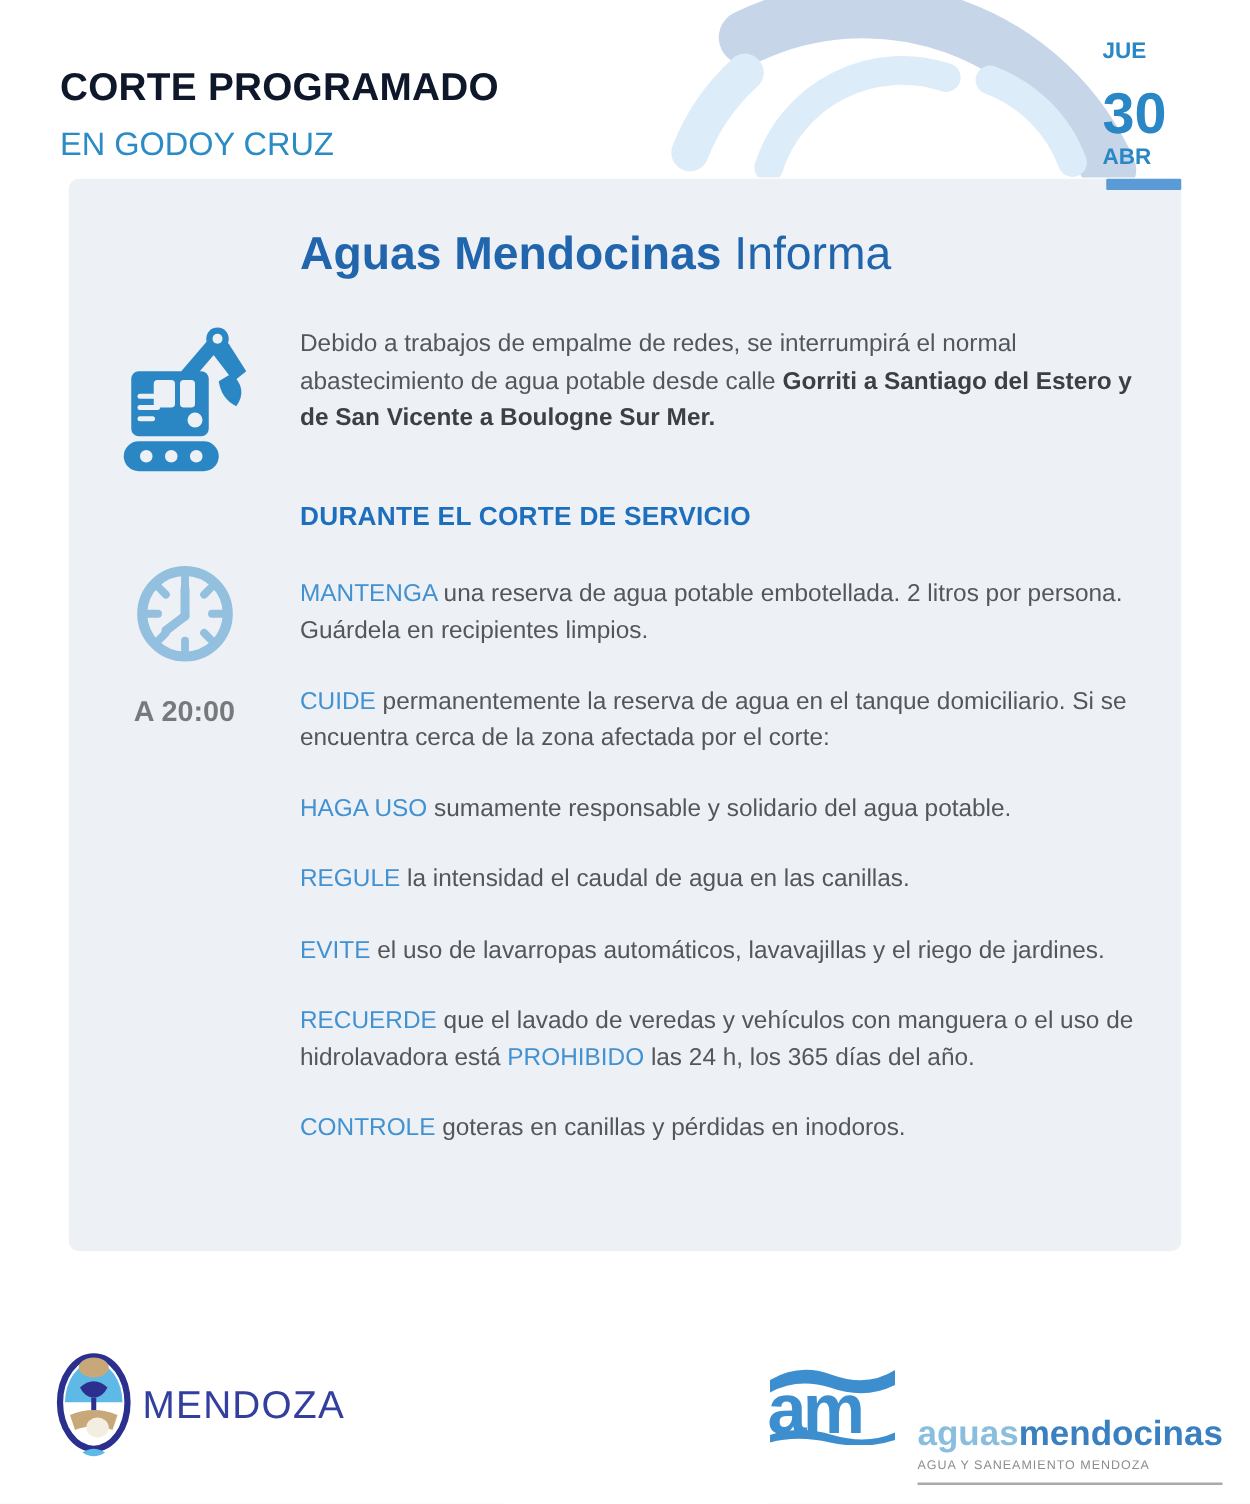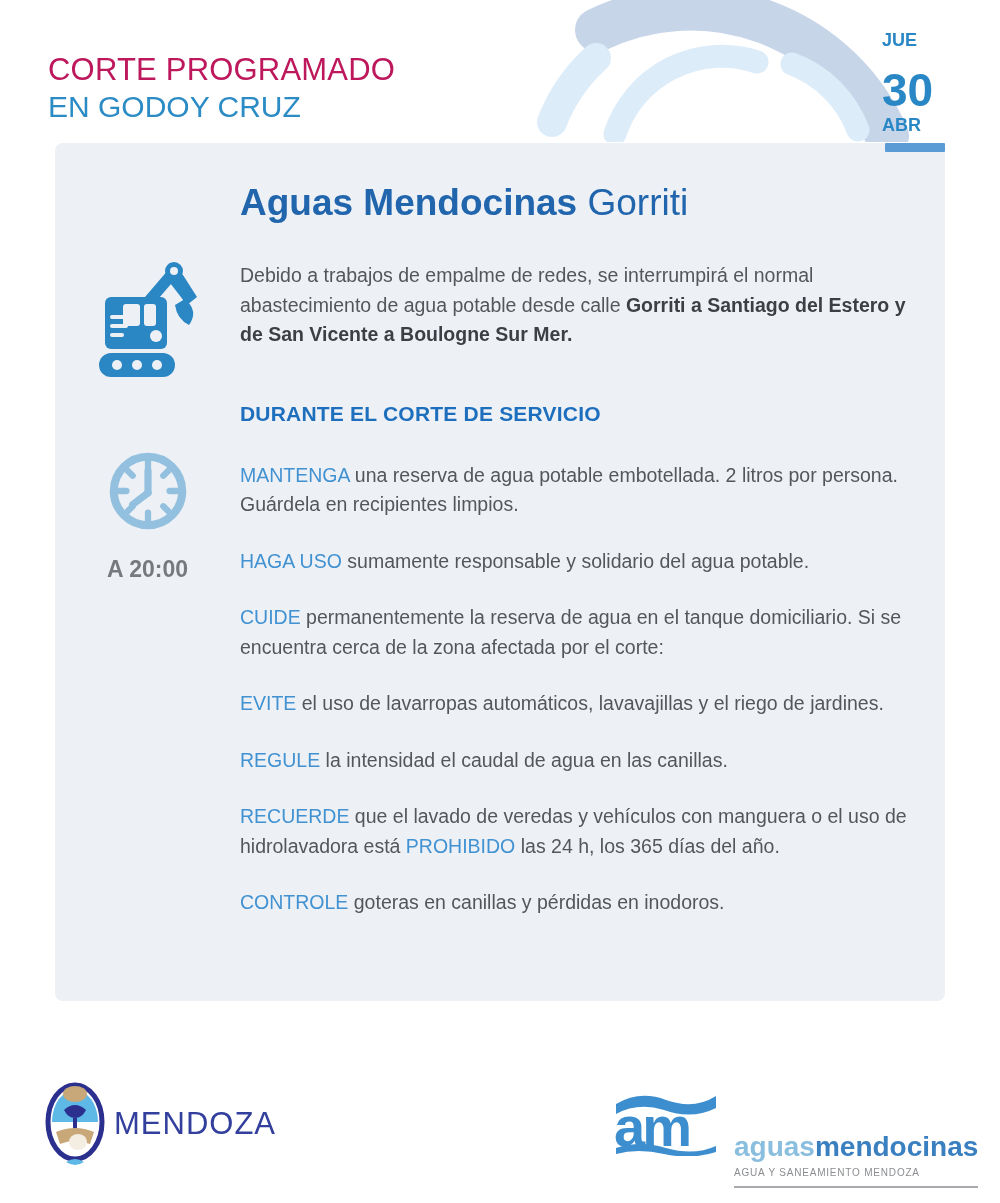--- a/index.html
+++ b/index.html
@@ -2,22 +2,22 @@
 <html lang="es"><head>
 <meta charset="utf-8">
 <style>
   html,body{margin:0;padding:0;}
   body{
     width:1000px;height:1203px;position:relative;background:#ffffff;
     font-family:"Liberation Sans", sans-serif;overflow:hidden;
   }
   
   .header-left{position:absolute;left:48px;top:52px;z-index:3;}
-  .header-left .l1{font-size:31px;font-weight:normal;color:#be185d;letter-spacing:0.2px;}
-  .header-left .l2{font-size:30px;font-weight:normal;color:#2b8cc5;margin-top:2px;}
+  .header-left .l1{font-size:31px;font-weight:bold;color:#0f172a;letter-spacing:0.2px;}
+  .header-left .l2{font-size:26px;font-weight:normal;color:#2b8cc5;margin-top:12px;}
   .arcs{position:absolute;left:520px;top:0;width:480px;height:142px;z-index:1;}
   .date-badge{position:absolute;left:882px;top:30px;width:66px;text-align:left;z-index:3;}
   .date-badge .dow{font-size:18px;font-weight:bold;color:#2a87c5;}
   .date-badge .dom{font-size:46px;font-weight:bold;color:#2a87c5;line-height:1.0;margin-top:16px;}
   .date-badge .mon{font-size:18px;font-weight:bold;color:#2a87c5;margin-top:2px;}
   .date-badge .bar{height:9px;width:60px;margin:7px auto 0 auto;background:#5b9bd5;border-radius:1px;}
   
   .card{position:absolute;left:55px;top:143px;width:890px;height:858px;background:#edf1f6;border-radius:8px;z-index:2;}
   .rail{position:absolute;left:0;top:0;width:185px;height:100%;}
   .rail .excavator{position:absolute;left:38px;top:110px;width:110px;height:138px;}
@@ -109,33 +109,33 @@
         <line x1="50" y1="52" x2="50" y2="28"></line>
         <line x1="50" y1="52" x2="33" y2="65"></line>
       </g>
     </svg>
     <div class="time-to">A 20:00</div>
   </div>
 
   <div class="content">
     <div class="card-title">
       <span class="tb">Aguas Mendocinas</span>
-      <span class="tr">Gorriti</span>
+      <span class="tr">Informa</span>
     </div>
 
     <p class="intro"><span>Debido a trabajos de empalme de redes, se  interrumpirá el normal abastecimiento de agua potable desde calle </span><span class="ib">Gorriti a Santiago del Estero y de San Vicente a Boulogne Sur Mer.</span></p>
 
     <div class="section-heading">DURANTE EL CORTE DE SERVICIO</div>
 
     <div id="tips">
         <p class="tip"><span class="kw">MANTENGA</span> una reserva de agua potable embotellada. 2 litros por persona. Guárdela en recipientes limpios.</p>
+        <p class="tip"><span class="kw">CUIDE</span> permanentemente la reserva de agua en el tanque domiciliario. Si se encuentra cerca de la zona afectada por el corte:</p>
         <p class="tip"><span class="kw">HAGA USO</span> sumamente responsable y solidario del agua potable.</p>
-        <p class="tip"><span class="kw">CUIDE</span> permanentemente la reserva de agua en el tanque domiciliario. Si se encuentra cerca de la zona afectada por el corte:</p>
+        <p class="tip"><span class="kw">REGULE</span> la intensidad el caudal de agua en las canillas.</p>
         <p class="tip"><span class="kw">EVITE</span> el uso de lavarropas automáticos, lavavajillas y el riego de jardines.</p>
-        <p class="tip"><span class="kw">REGULE</span> la intensidad el caudal de agua en las canillas.</p>
         <p class="tip"><span class="kw">RECUERDE</span> que el lavado de veredas y vehículos con manguera o el uso de hidrolavadora está <span class="hl">PROHIBIDO</span> las 24 h, los 365 días del año.</p>
         <p class="tip"><span class="kw">CONTROLE</span> goteras en canillas y pérdidas en inodoros.</p>
       </div>
   </div>
 </div>
 
 <svg class="footer-left-logo" viewBox="0 0 62 92">
   <ellipse cx="31" cy="42" rx="27" ry="37" fill="none" stroke="#2b2f8e" stroke-width="5"></ellipse>
   <path d="M8 42 A 23 32 0 0 1 54 42 Z" fill="#5fb9e6"></path>
   <path d="M8 42 A 23 32 0 0 0 54 42 Z" fill="#ffffff"></path>

